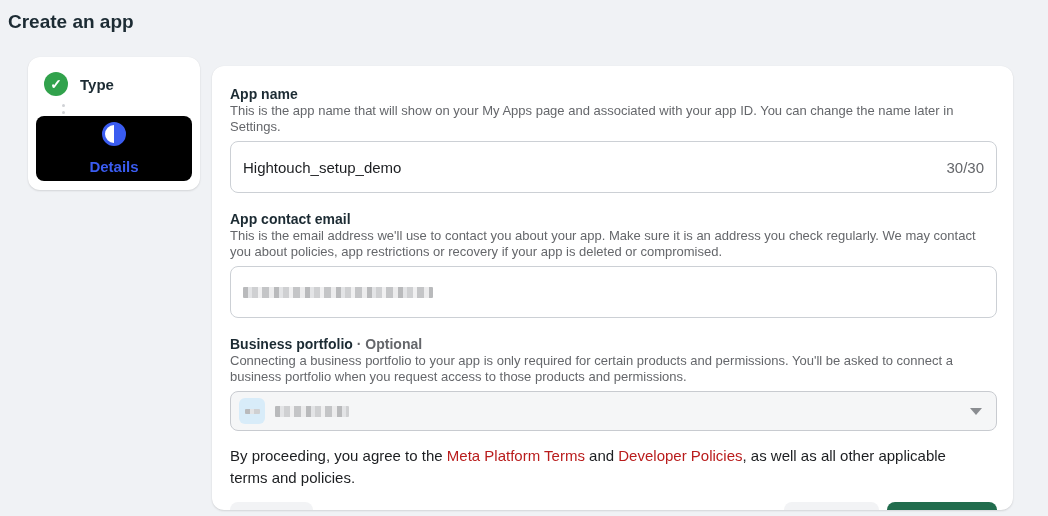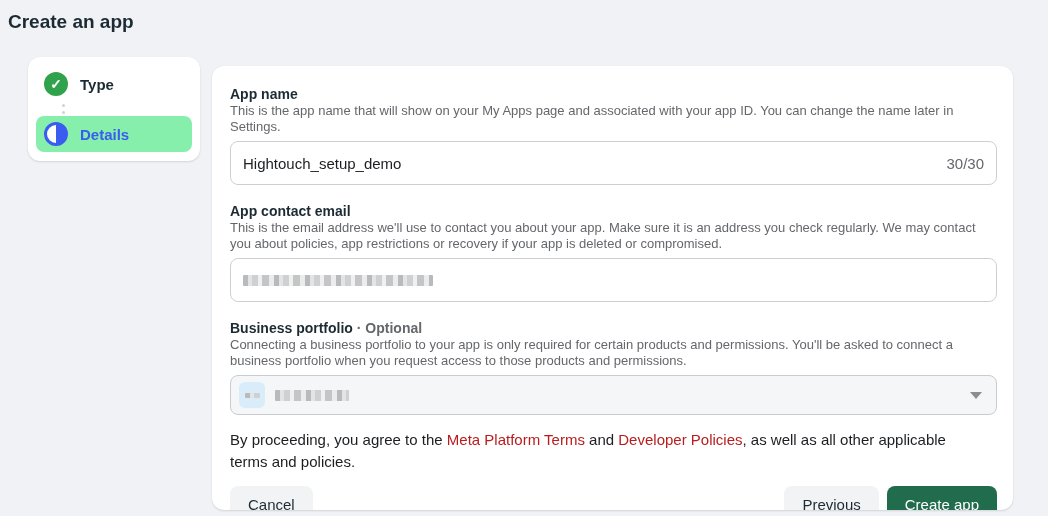--- a/index.html
+++ b/index.html
@@ -18,21 +18,21 @@
   .stepper-card {
     position:absolute; left:28px; top:57px; width:172px;
     background:#fff; border-radius:12px;
     box-shadow:0 1px 2px rgba(0,0,0,.12), 0 0 1px rgba(0,0,0,.06);
     padding:9px 8px;
   }
   .step-row {
     display:flex; align-items:center; gap:12px;
     padding:6px 8px; border-radius:8px;
   }
-  .step-row.current { background:#86efac; }
+  .step-row.current { background:#000000;flex-direction:column; }
   .step-label { font-size:15px; font-weight:bold; color:#1c2b33; }
   .step-row.current .step-label { color:#3a5cf0; }
   .check-circle {
     width:24px; height:24px; border-radius:50%;
     background:#31a24c; color:#fff; flex:0 0 24px;
     display:flex; align-items:center; justify-content:center;
     font-size:14px; font-weight:bold;
   }
   .half-circle {
     width:24px; height:24px; border-radius:50%; flex:0 0 24px;
@@ -50,21 +50,21 @@
     overflow:hidden;
   }
   .field-label { font-size:14px; font-weight:bold; color:#1c2b33; line-height:17px; }
   .optional { color:#65676b; font-weight:bold; }
   .field-desc {
     font-size:13px; color:#65676b; line-height:16px; margin-top:0; max-width:767px;
   }
   .section { margin-top:18px; }
   .section:first-child { margin-top:0; }
   .text-input-wrap {
-    margin-top:6px; height:44px; border:1px solid #ccd0d5; border-radius:8px;
+    margin-top:6px; height:52px; border:1px solid #ccd0d5; border-radius:8px;
     display:flex; align-items:center; padding:0 12px; background:#fff;
   }
   .text-input {
     border:none; outline:none; flex:1; font-size:15px; color:#1c1e21;
     font-family:"Liberation Sans", sans-serif; background:transparent;
   }
   .char-counter { font-size:15px; color:#65676b; margin-left:8px; }
   
   .px-redact {
     height:11px; border-radius:1px; filter:blur(.6px);

